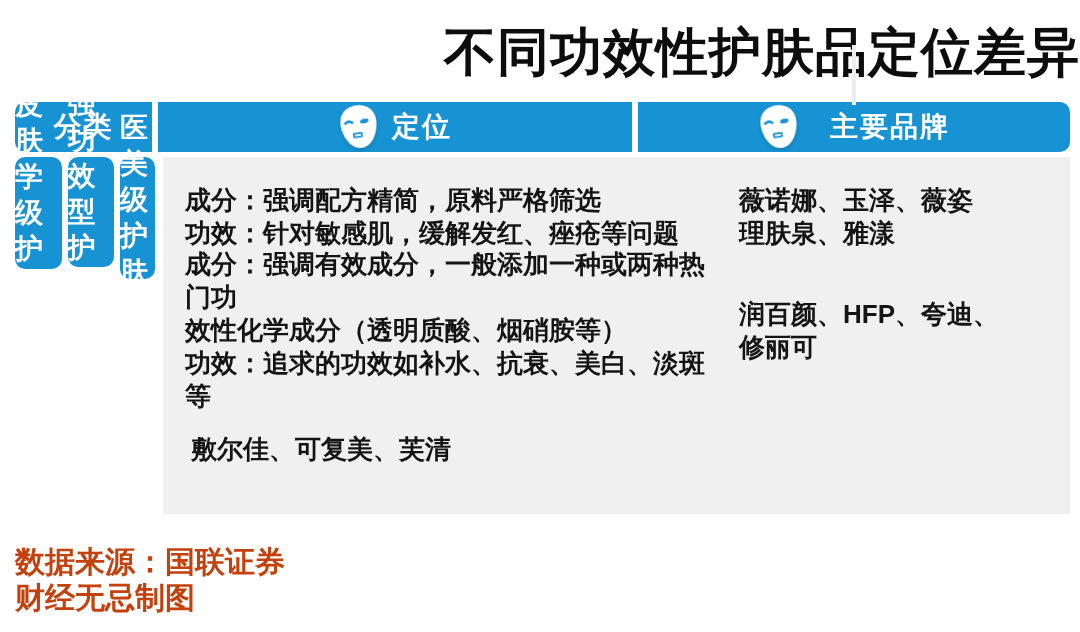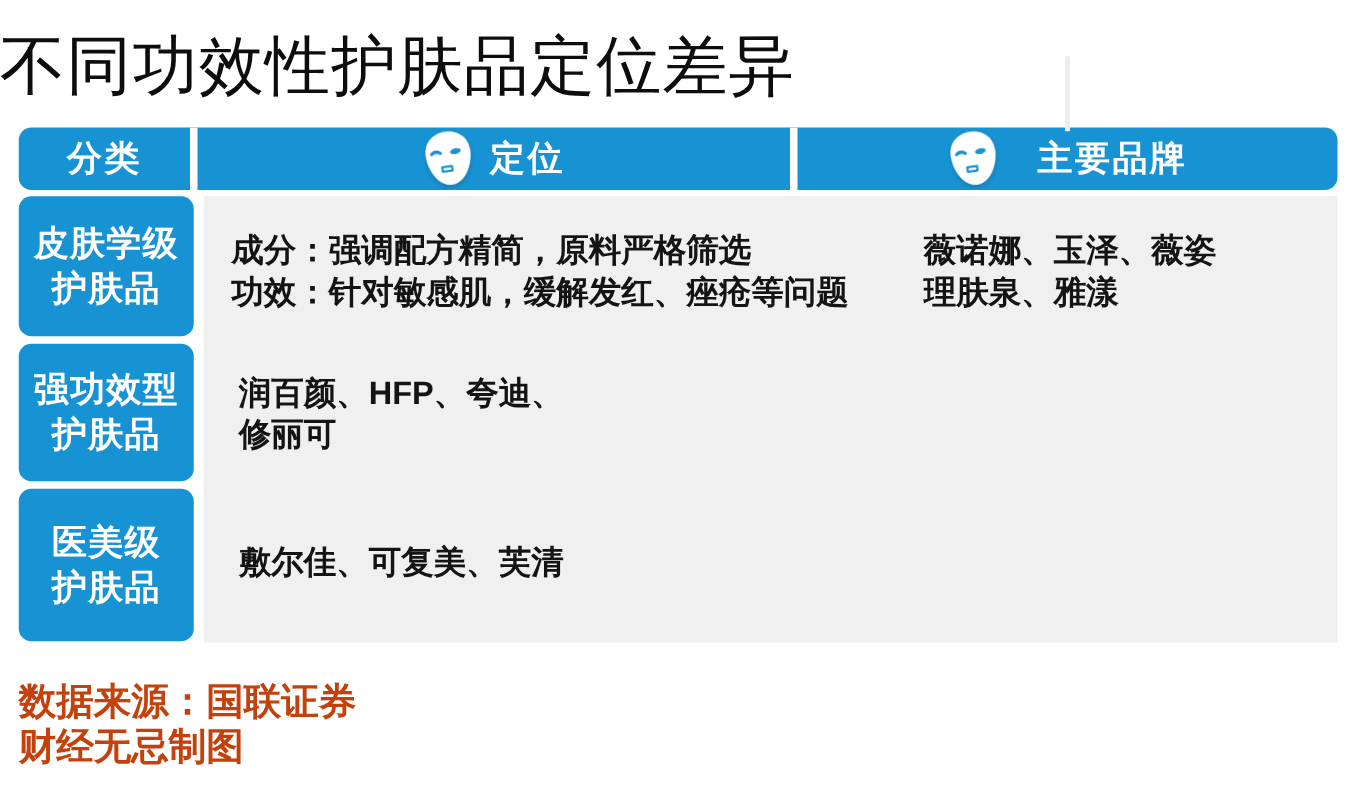--- a/index.html
+++ b/index.html
@@ -1,23 +1,23 @@
 <!DOCTYPE html>
 <html><head>
 <meta charset="utf-8">
 <style>
   * { margin:0; padding:0; box-sizing:border-box; }
   html,body { width:1080px; height:632px; background:#ffffff; overflow:hidden; }
   body { font-family:"Liberation Sans","DejaVu Sans",sans-serif; color:#111; position:relative; }
 
   .page-title {
     margin-top:18px;
-    text-align:left;
+    text-align:right;
     font-size:52px;
-    font-weight:400;
+    font-weight:700;
     letter-spacing:1px;
     color:#0d0d0d;
   }
 
   .artifact-line {
     position:absolute; left:852px; top:45px; width:4px; height:60px;
     background:#ededed;
   }
 
   .chart-table { margin:14px 10px 0 15px; width:1055px; }
@@ -33,21 +33,21 @@
   .hcell-category { width:137px; }
   .hdivider { width:6px; background:#ffffff; }
   .hcell-positioning { width:474px; gap:12px; }
   .hcell-brands { flex:1; gap:30px; }
 
   .mask-icon { width:42px; height:46px; transform:rotate(-8deg); flex:0 0 auto;
                filter:drop-shadow(0 2px 2px rgba(0,0,0,0.18)); }
 
   
   .table-body { display:flex; margin-top:5px; }
-  .left-col { width:140px; display:flex; flex-direction:column; gap:6px; }
+  .left-col { width:140px; display:flex; flex-direction:row; gap:6px; }
   .cat-box {
     background:#1793d3; border-radius:10px; color:#fff;
     display:flex; flex-direction:column; align-items:center; justify-content:center;
     font-size:28px; font-weight:700; line-height:36px; letter-spacing:1px;
   }
   .cat-box.r1 { height:112px; }
   .cat-box.r2 { height:110px; }
   .cat-box.r3 { height:122px; }
 
   .col-gap { width:8px; }
@@ -138,20 +138,25 @@
           <div class="pos-line">成分：强调配方精简，原料严格筛选</div>
           <div class="pos-line">功效：针对敏感肌，缓解发红、痤疮等问题</div>
         </div>
         <div class="brand-cell">
           <div class="brand-line">薇诺娜、玉泽、薇姿</div>
           <div class="brand-line">理肤泉、雅漾</div>
         </div>
       </div>
 
       <div class="content-row r2">
+        <div class="pos-cell">
+          <div class="pos-line">成分：强调有效成分，一般添加一种或两种热门功</div>
+          <div class="pos-line">效性化学成分（透明质酸、烟硝胺等）</div>
+          <div class="pos-line">功效：追求的功效如补水、抗衰、美白、淡斑等</div>
+        </div>
         <div class="brand-cell">
           <div class="brand-line">润百颜、HFP、夸迪、</div>
           <div class="brand-line">修丽可</div>
         </div>
       </div>
 
       <div class="content-row r3">
         <div class="brand-cell">
           <div class="brand-line">敷尔佳、可复美、芙清</div>
         </div>

